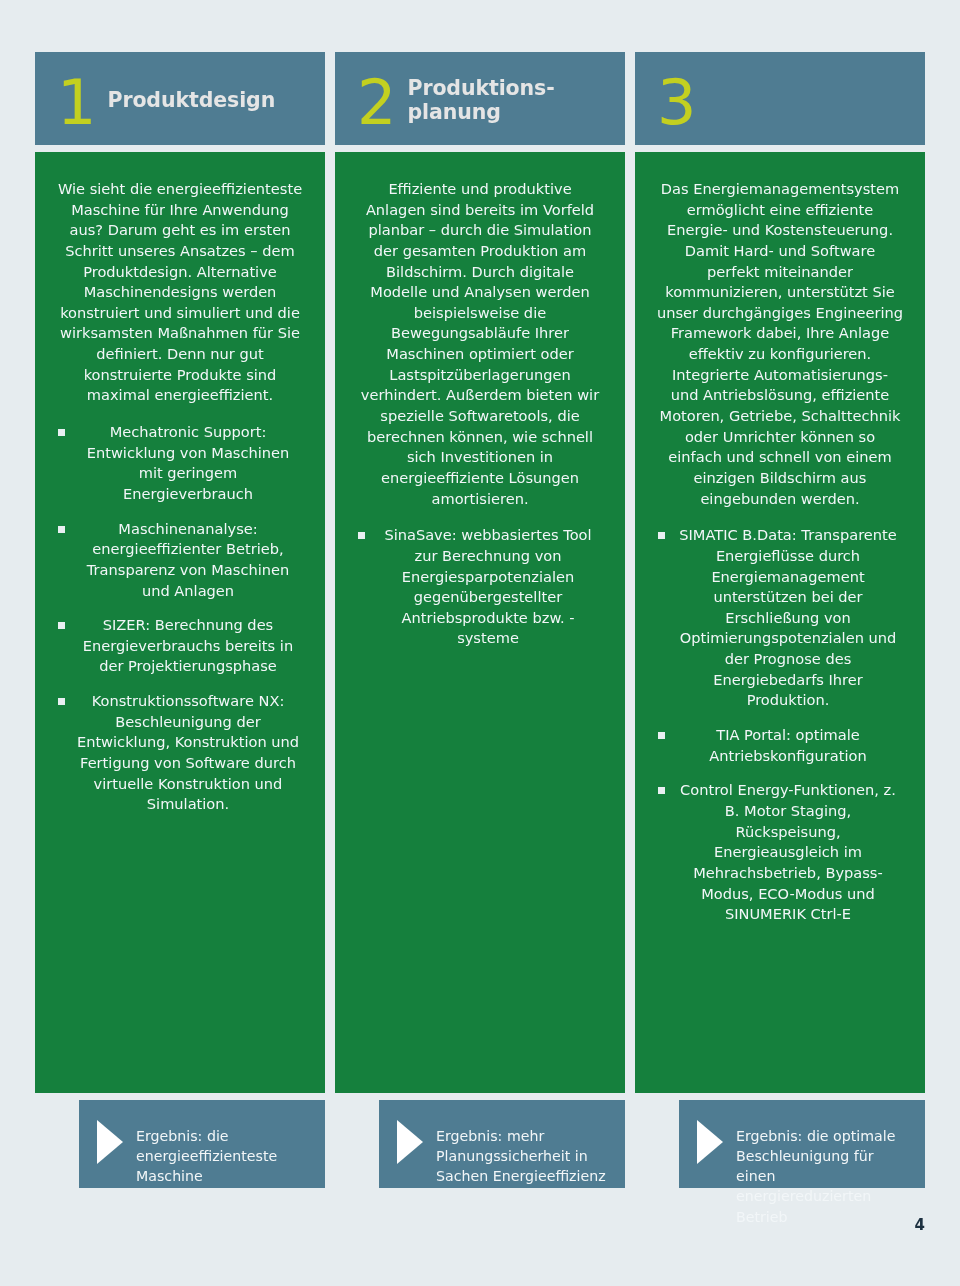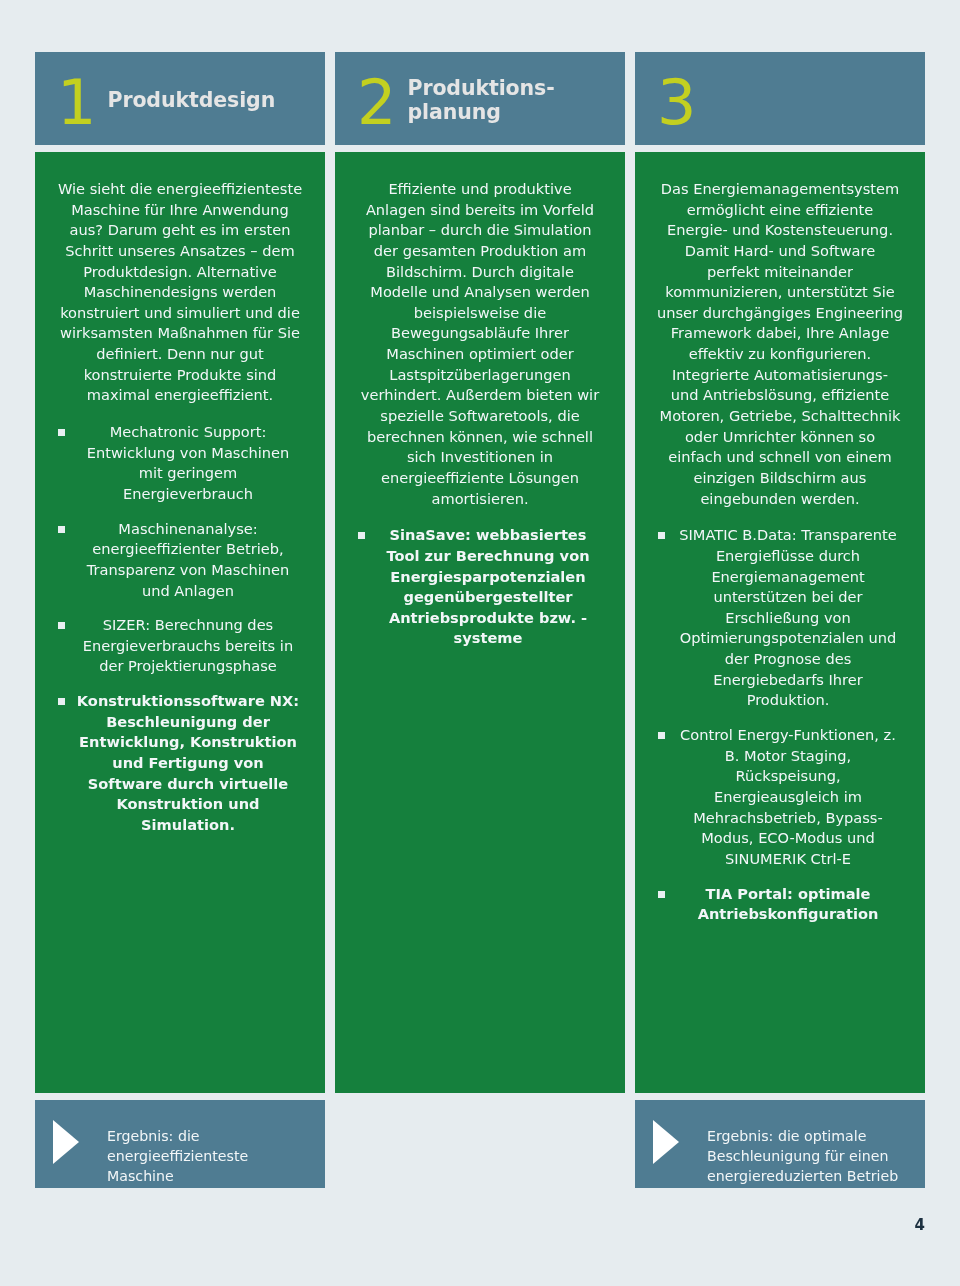--- a/index.html
+++ b/index.html
@@ -84,39 +84,40 @@
     padding: 0;
   }
   .bullet {
     position: relative;
     color: #f2f6f8;
     font-size: 14.6px;
     line-height: 1.415;
     padding-left: 16px;
     margin-bottom: 14px;
   }
-  .bullet:last-child { margin-bottom: 0; font-weight: bold; }
+  .bullet:last-child { margin-bottom: 0; }
   .bullet-marker {
     position: absolute;
     left: 0;
     top: 7px;
     width: 7px;
     height: 7px;
     background: #e9eff2;
   }
 
   
   .col-footer {
     background: #4f7c92;
     height: 88px;
     box-sizing: border-box;
     padding: 18px 16px 14px 18px;
     display: flex;
     align-items: flex-start;
-    gap: 28px;
+    gap: 13px;
+    margin-left: 44px;
   }
   .arrow-icon {
     flex: 0 0 auto;
     width: 0;
     height: 0;
     border-top: 22px solid transparent;
     border-bottom: 22px solid transparent;
     border-left: 26px solid #ffffff;
     margin-top: 2px;
   }
@@ -186,40 +187,44 @@
         <ul class="bullets">
           <li class="bullet">
             <span class="bullet-marker"></span>
           </li>
           <li class="bullet">
             <span class="bullet-marker"></span>
             <span>SinaSave: webbasiertes Tool zur Berechnung von Energiesparpotenzialen gegenübergestellter Antriebsprodukte bzw. -systeme</span>
           </li>
         </ul>
       </div>
+      <div class="col-footer">
+        <div class="arrow-icon"></div>
+        <div class="footer-text">Ergebnis: mehr Planungssicherheit in Sachen Energieeffizienz</div>
+      </div>
     </div>
 
     <div class="column">
       <div class="col-header">
         <div class="col-number">3</div>
       </div>
       <div class="col-body">
         <p class="intro">Das Energiemanagementsystem ermöglicht eine effiziente Energie- und Kostensteuerung. Damit Hard- und Software perfekt miteinander kommunizieren, unterstützt Sie unser durchgängiges Engineering Framework dabei, Ihre Anlage effektiv zu konfigurieren. Integrierte Automatisierungs- und Antriebslösung, effiziente Motoren, Getriebe, Schalttechnik oder Umrichter können so einfach und schnell von einem einzigen Bildschirm aus eingebunden werden.</p>
         <ul class="bullets">
           <li class="bullet">
             <span class="bullet-marker"></span>
             <span>SIMATIC B.Data: Transparente Energieflüsse durch Energiemanagement unterstützen bei der Erschließung von Optimierungspotenzialen und der Prognose des Energiebedarfs Ihrer Produktion.</span>
           </li>
           <li class="bullet">
             <span class="bullet-marker"></span>
+            <span>TIA Portal: optimale Antriebskonfiguration</span>
+          </li>
+          <li class="bullet">
+            <span class="bullet-marker"></span>
             <span>Control Energy-Funktionen, z. B. Motor Staging, Rückspeisung, Energieausgleich im Mehrachsbetrieb, Bypass-Modus, ECO-Modus und SINUMERIK Ctrl-E</span>
-          </li>
-          <li class="bullet">
-            <span class="bullet-marker"></span>
-            <span>TIA Portal: optimale Antriebskonfiguration</span>
           </li>
 
         </ul>
       </div>
       <div class="col-footer">
         <div class="arrow-icon"></div>
         <div class="footer-text">Ergebnis: die optimale Beschleunigung für einen energiereduzierten Betrieb</div>
       </div>
     </div>
 

